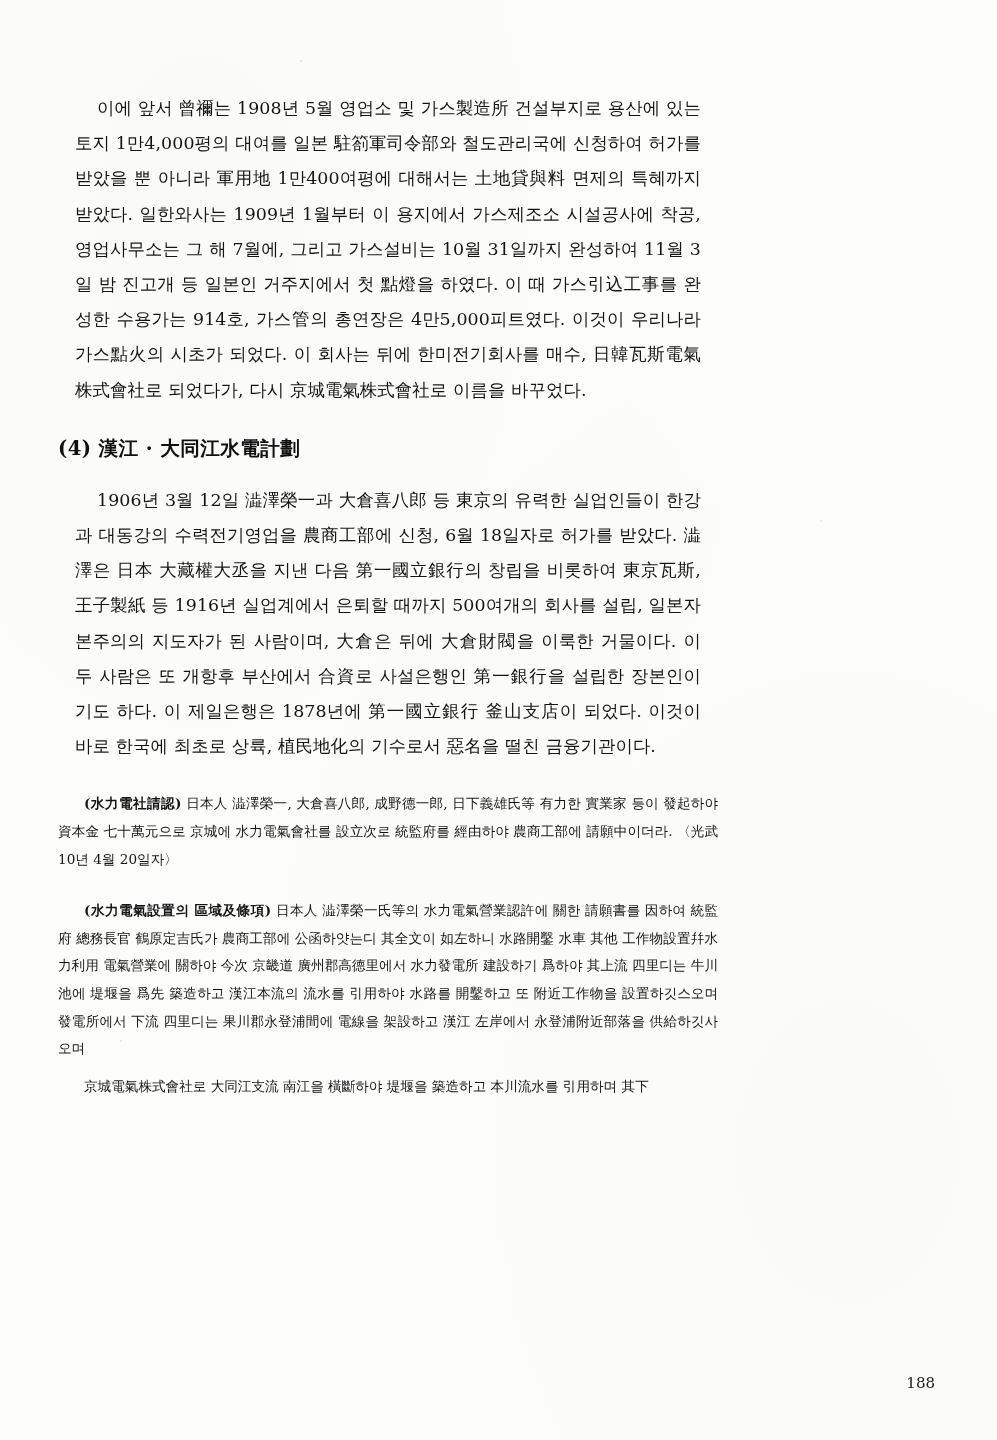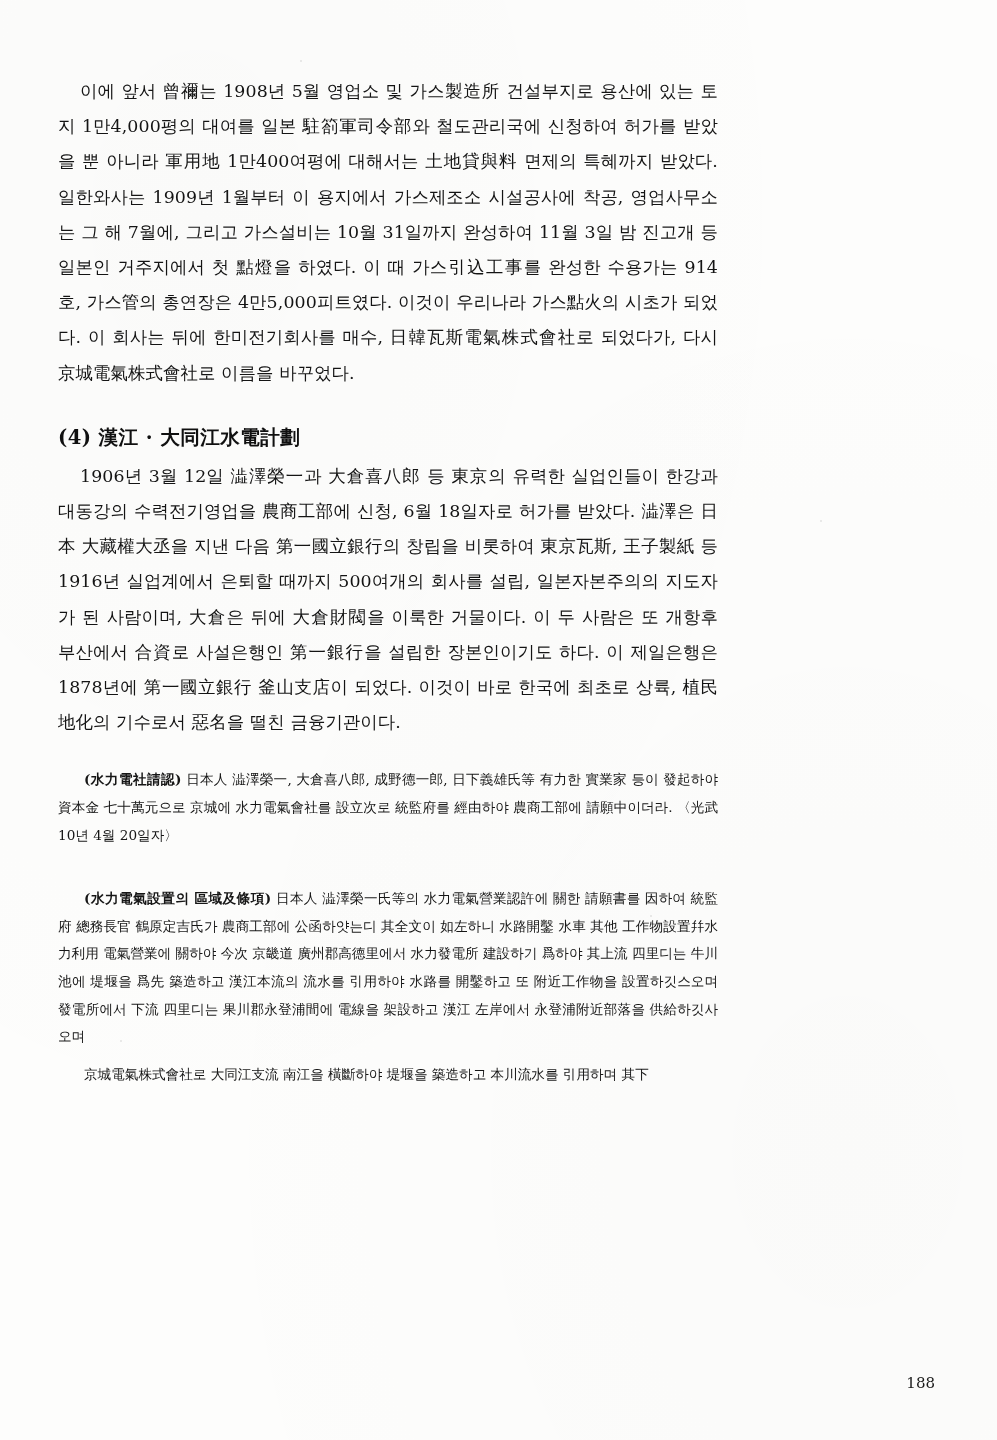--- a/index.html
+++ b/index.html
@@ -24,47 +24,47 @@
       radial-gradient(ellipse at 85% 80%, rgba(0,0,0,0.012), rgba(0,0,0,0) 60%),
       #fdfdfc;
   }
   .content {
     position: absolute;
     left: 58px;
     top: 74px;
     width: 660px;
   }
   p.body-par {
-    margin: 0;
+    margin: 17px;
     font-size: 17.4px;
     line-height: 35.2px;
     text-align: justify;
     text-justify: inter-character;
     letter-spacing: 0.1px;
     color: #141414;
   }
   p.body-par.indent {
     text-indent: 22px;
   }
   .section-head {
-    margin: 30px 0 4px 0;
+    margin: 24px 0 4px 0;
     font-size: 19.6px;
     line-height: 34px;
     color: #101010;
     letter-spacing: 0.4px;
   }
   .quote-block {
     margin-top: 26px;
     font-size: 13.6px;
     line-height: 27.6px;
     text-align: justify;
     text-justify: inter-character;
     color: #161616;
   }
-  .quote-block + .quote-block { margin-top: 36px; }
+  .quote-block + .quote-block { margin-top: 24px; }
   .quote-block .lead {
     font-weight: bold;
     letter-spacing: 0.2px;
   }
   .quote-indent { text-indent: 26px; }
   .quote-line { display: block; }
   .page-number {
     position: absolute;
     right: 62px;
     bottom: 48px;

